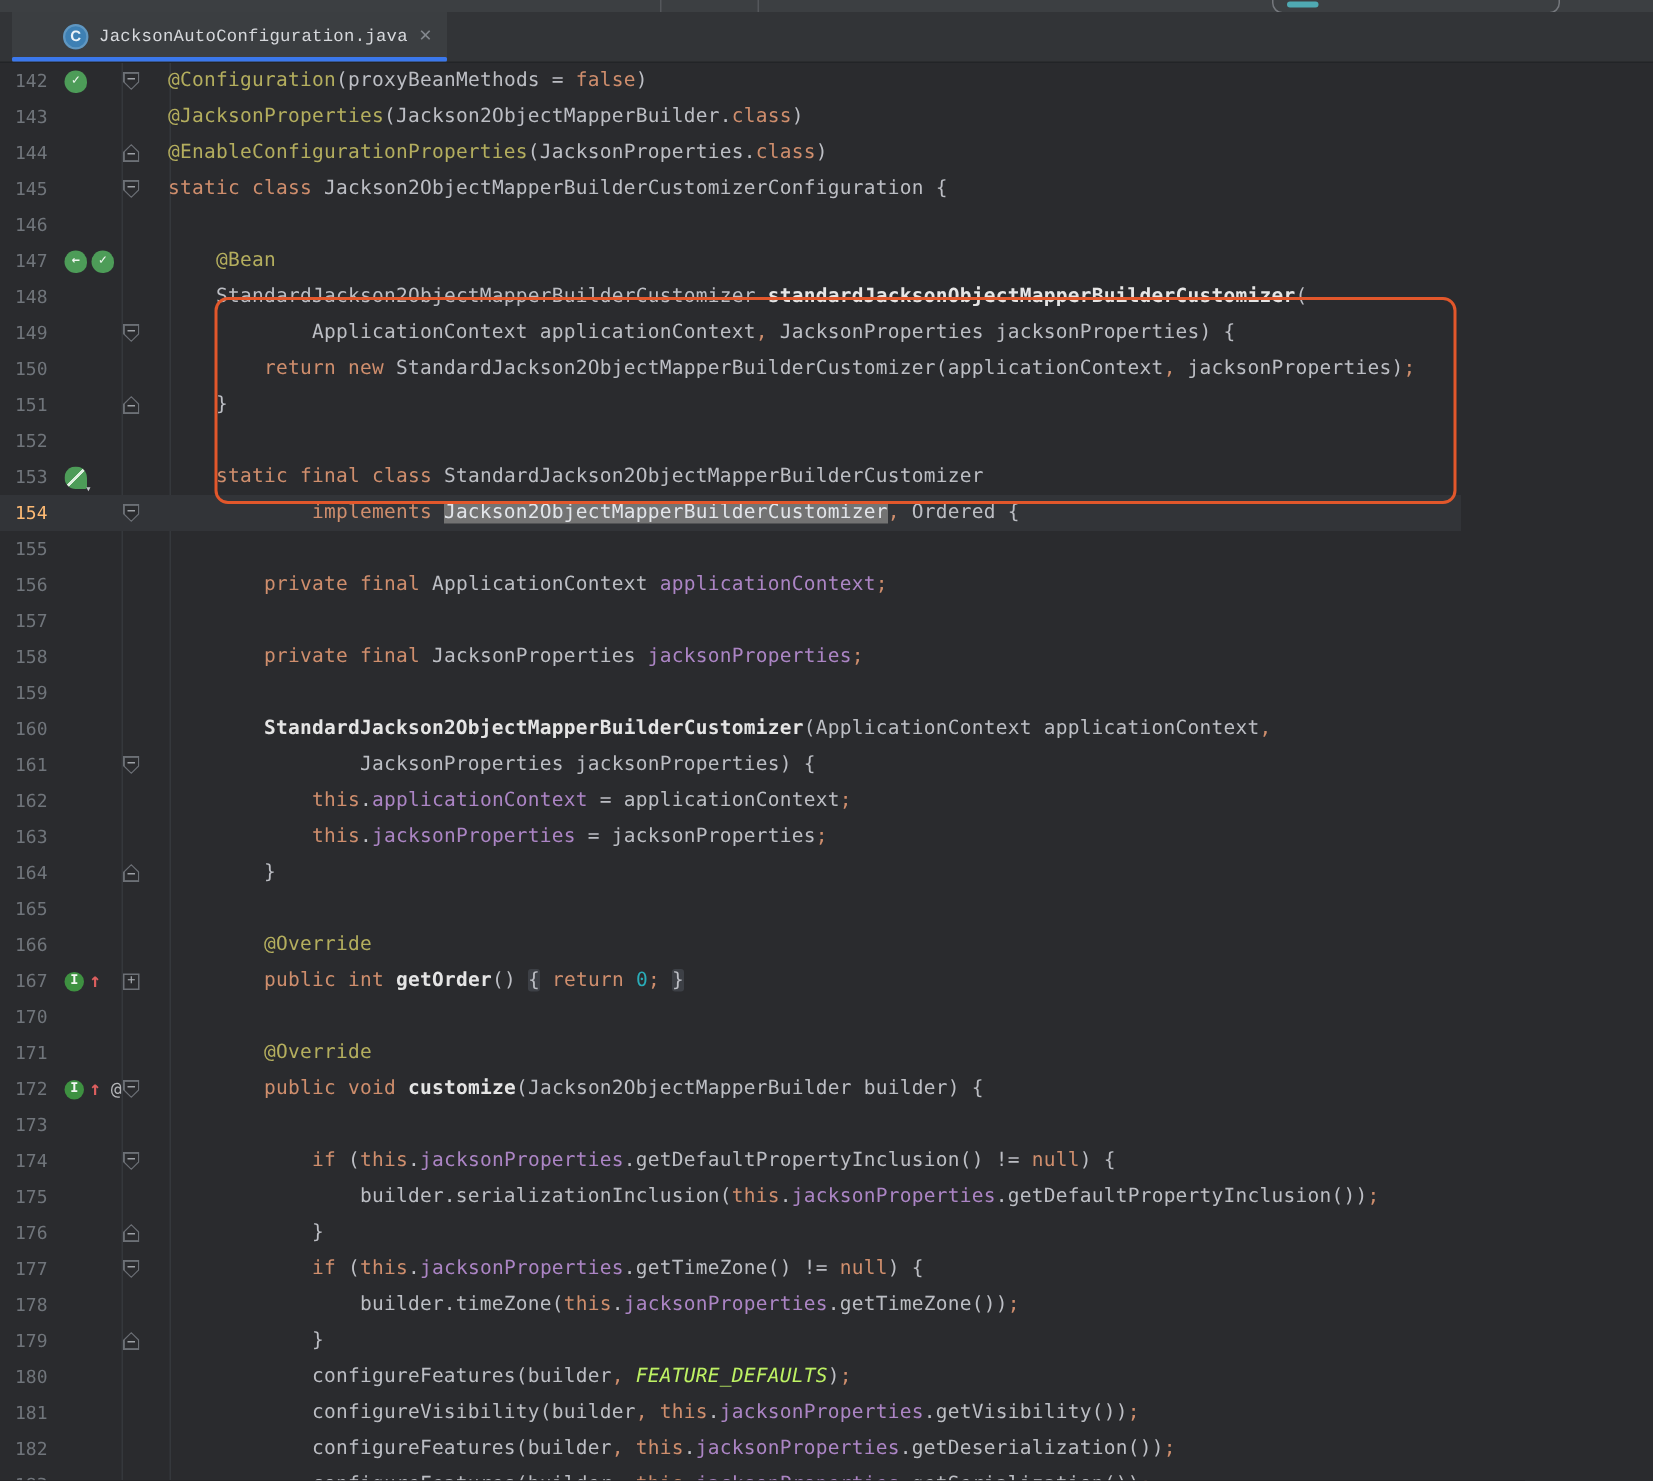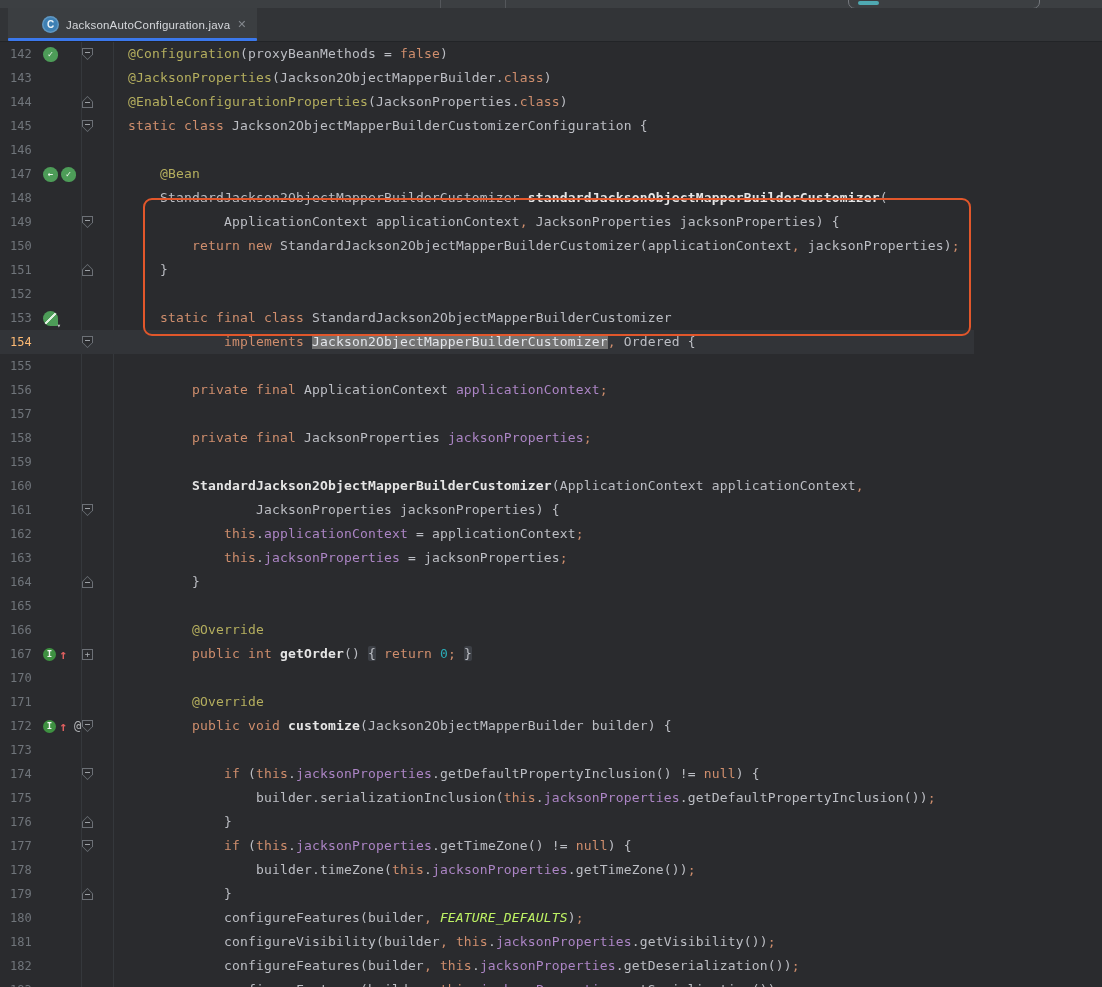--- a/index.html
+++ b/index.html
@@ -13,21 +13,21 @@
   .mini-chip{position:absolute;left:9px;bottom:3px;width:21px;height:4px;background:#4FA9B2;border-radius:2px;}
   
   .tab-bar{position:absolute;left:0;top:8px;width:1102px;height:34px;background:#323437;
        border-bottom:1px solid #222427;box-sizing:border-box;display:flex;}
   .tab{position:relative;display:flex;align-items:center;height:100%;
        padding:0 10px 0 34px;background:#3B3E41;}
   .tab-underline{position:absolute;left:0;right:0;bottom:0;height:3px;background:#3B78EC;border-radius:1px;}
   .class-icon{width:17px;height:17px;border-radius:50%;background:#3E80B4;color:#EAF2F8;
        font-size:10px;font-weight:bold;display:flex;align-items:center;justify-content:center;
        box-shadow:inset 0 0 0 1.5px rgba(255,255,255,0.18);}
-  .tab-label{margin-left:7px;color:#D6D8DC;font-size:11.5px;letter-spacing:0.2px;}
+  .tab-label{margin-left:7px;color:#D6D8DC;font-size:11.5px;letter-spacing:0.2px;font-family:Liberation Mono, monospace;}
   .tab-close{margin-left:7px;color:#83878D;font-size:11px;line-height:11px;}
   
   .editor{position:absolute;left:0;top:42px;width:974px;height:945px;background:#2A2B2E;overflow:hidden;text-decoration:underline;}
   .vline{position:absolute;top:0;bottom:0;width:1px;background:#35383C;}
   .vline.right-guide{background:#3A3D41;}
   .row{position:relative;height:24px;}
   .row.cur{background:#323438;}
   .lnum{position:absolute;left:10px;top:0;width:34px;line-height:24px;
        font-family:"DejaVu Sans Mono",monospace;font-size:12px;color:#70757B;}
   .cur .lnum{color:#fdba74;}
@@ -47,21 +47,21 @@
   .fd{clip-path:polygon(0 0,100% 0,100% 55%,50% 100%,0 55%);background:#6C7076;}
   .fd .fi{position:absolute;left:1px;right:1px;top:1px;bottom:1px;
       clip-path:polygon(0 0,100% 0,100% 55%,50% 100%,0 55%);background:#2A2B2E;}
   .fu{clip-path:polygon(50% 0,100% 45%,100% 100%,0 100%,0 45%);background:#6C7076;}
   .fu .fi{position:absolute;left:1px;right:1px;top:1px;bottom:1px;
       clip-path:polygon(50% 0,100% 45%,100% 100%,0 100%,0 45%);background:#2A2B2E;}
   .fdash{position:absolute;left:3px;right:3px;height:1px;background:#9DA1A6;}
   .fd .fdash{top:4px;} .fu .fdash{top:6px;}
   .fp{width:9px;height:9px;top:7px;border:1px solid #6C7076;background:#2A2B2E;color:#A9ADB2;
       font-size:9px;line-height:8px;text-align:center;font-family:"DejaVu Sans Mono",monospace;}
-  pre.code{position:absolute;left:96px;top:0;margin:0;white-space:pre;
+  pre.code{position:absolute;left:80px;top:0;margin:0;white-space:pre;
       font-family:"DejaVu Sans Mono",monospace;font-size:13px;line-height:24px;letter-spacing:0.17px;
       color:#BCBEC4;}
   .tk-t{color:#BCBEC4;}
   .tk-k{color:#CF8E6D;}
   .tk-a{color:#B4AE5E;}
   .tk-d{color:#e5e5e5;font-weight:600;}
   .tk-f{color:#AC85C5;}
   .tk-s{color:#CF8E6D;}
   .tk-n{color:#2AACB8;}
   .tk-c{color:#bef264;font-style:italic;}

